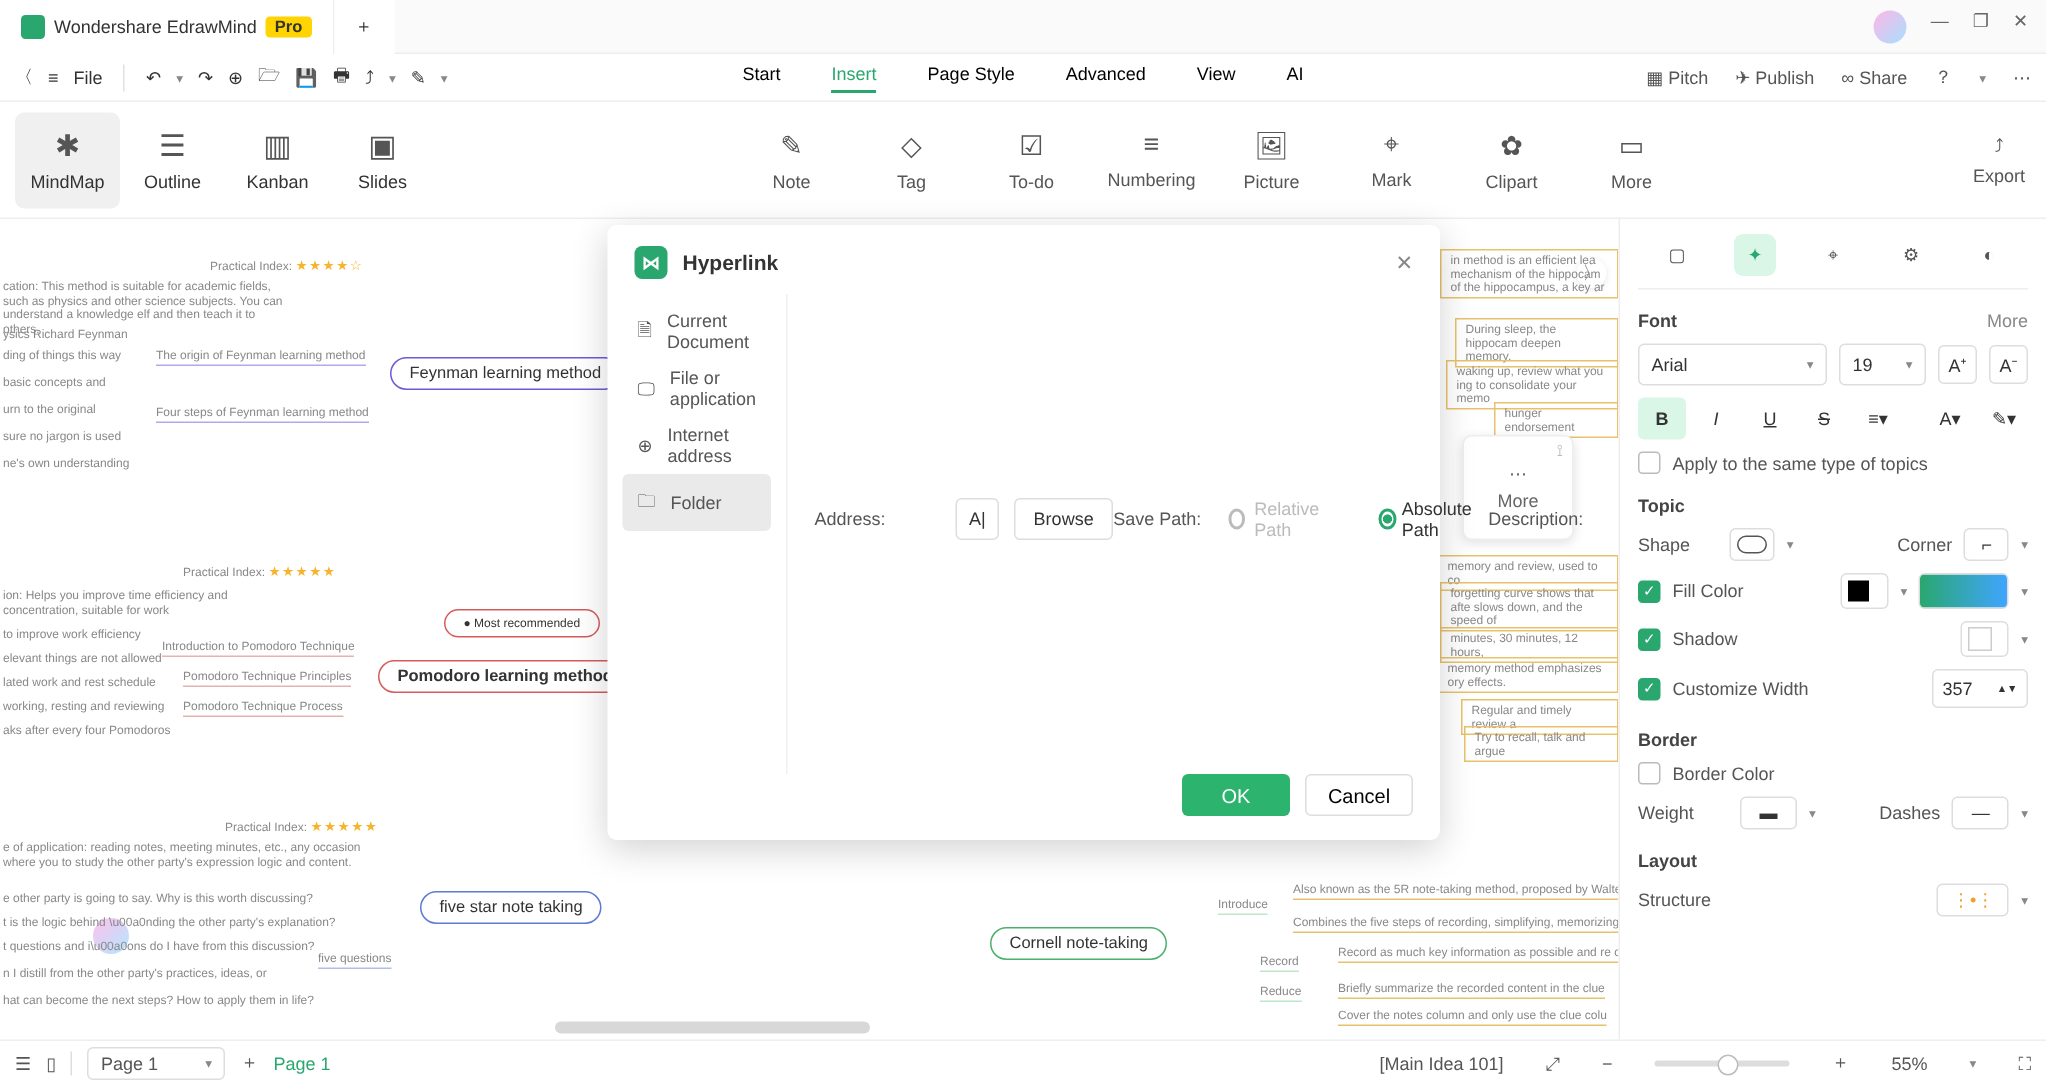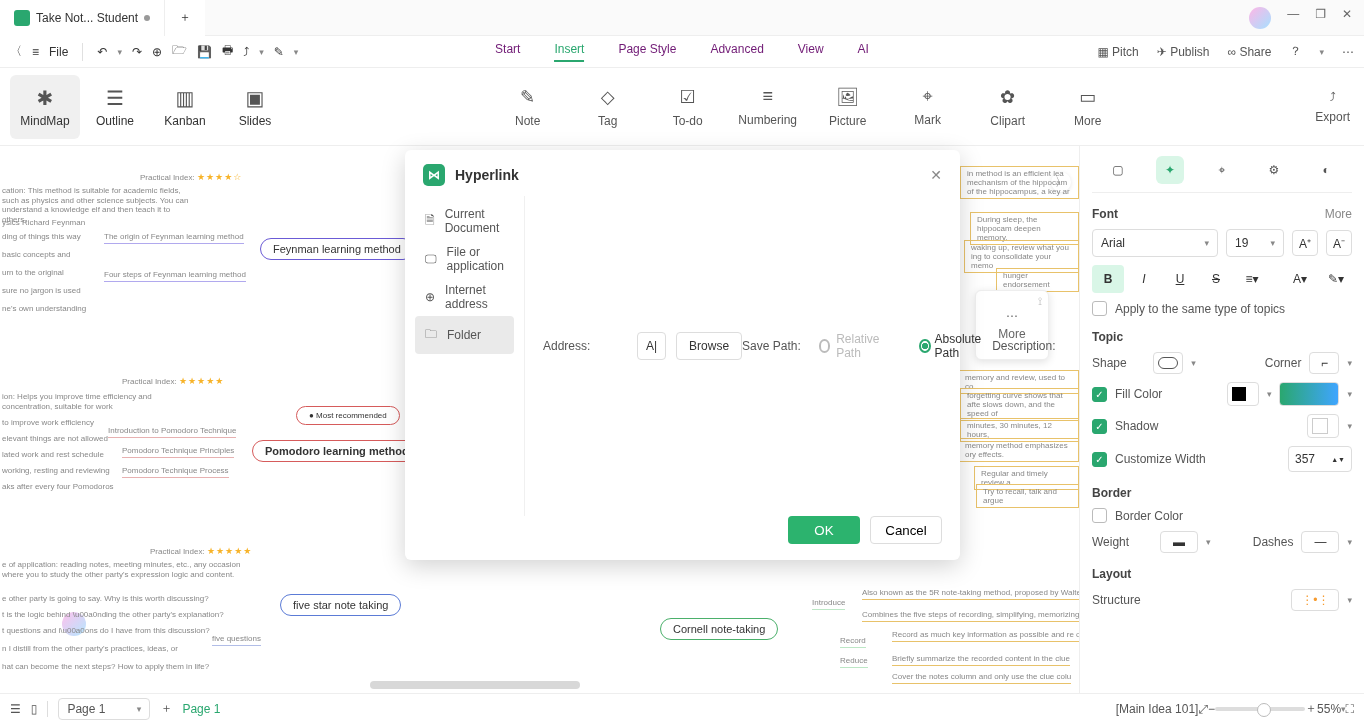--- a/index.html
+++ b/index.html
@@ -7,21 +7,21 @@
 .titlebar { height: 36px; display: flex; align-items: center; border-bottom: 1px solid #eee; background: #fafafa; }
 .tab { display: flex; align-items: center; gap: 6px; padding: 0 14px; height: 36px; border-right: 1px solid #eee; background: #fff; }
 .tab.doc { background: #fff; }
 .tab .dot { width: 6px; height: 6px; border-radius: 50%; background: #999; }
 .badge { background: #ffd400; color: #333; font-weight: 700; padding: 1px 6px; border-radius: 3px; font-size: 11px; }
 .sysicons { margin-left: auto; display: flex; gap: 16px; padding-right: 12px; color: #666; }
 .avatar-sm { width: 22px; height: 22px; border-radius: 50%; background: linear-gradient(135deg,#ffb6e6,#a6e0ff); }
 .toolbar1 { height: 32px; display: flex; align-items: center; gap: 10px; padding: 0 10px; border-bottom: 1px solid #eee; }
 .toolbar1 .sep { width: 1px; height: 18px; background: #e0e0e0; margin: 0 4px; }
 .menu-center { position: absolute; left: 50%; transform: translateX(-50%); display: flex; gap: 34px; }
-.menu-center span { color: #701a75; cursor: pointer; }
+.menu-center span { color: #000000; cursor: pointer; }
 .menu-center .active { color: #2aa76f; border-bottom: 2px solid #2aa76f; padding-bottom: 4px; }
 .right-actions { margin-left: auto; display: flex; gap: 18px; align-items: center; color: #555; }
 .toolbar2 { height: 78px; display: flex; align-items: center; border-bottom: 1px solid #eee; }
 .view-group { display: flex; padding: 0 10px; gap: 0; }
 .view-btn { display: flex; flex-direction: column; align-items: center; justify-content: center; width: 70px; height: 64px; border-radius: 6px; gap: 4px; }
 .view-btn.sel { background: #f0f0f0; }
 .view-btn .ic { font-size: 20px; color: #555; }
 .insert-group { display: flex; margin-left: auto; margin-right: auto; gap: 14px; }
 .ig-btn { display: flex; flex-direction: column; align-items: center; width: 66px; gap: 6px; color: #555; }
 .ig-btn .ic { font-size: 18px; }
@@ -45,21 +45,21 @@
 .chk .box { width: 15px; height: 15px; border: 1px solid #bbb; border-radius: 3px; display: inline-flex; align-items: center; justify-content: center; font-size: 10px; color: #fff; }
 .chk .box.on { background: #2aa76f; border-color: #2aa76f; }
 .lbl { color: #555; flex: 1; }
 .swatch { width: 32px; height: 24px; border: 1px solid #ddd; border-radius: 4px; display: flex; align-items: center; padding: 0 4px; gap: 3px; }
 .swatch.black::before { content:''; width: 14px; height: 14px; background:#000; }
 .swatch.white::before { content:''; width: 14px; height: 14px; background:#fff; border:1px solid #ccc; }
 .swatch.grad { background: linear-gradient(90deg,#2aa76f,#3fa5ff); width: 60px; }
 .num-input { width: 64px; height: 26px; border: 1px solid #ddd; border-radius: 4px; padding: 0 6px; display: flex; align-items: center; justify-content: space-between; }
 .statusbar { position: absolute; bottom: 0; left: 0; right: 0; height: 30px; border-top: 1px solid #eee; display: flex; align-items: center; gap: 10px; padding: 0 10px; font-size: 12px; color: #555; background: #fff; }
 .statusbar .page-cur { color: #2aa76f; }
-.statusbar .right { margin-left: auto; display: flex; gap: 0; align-items: center; }
+.statusbar .right { margin-left: auto; display: flex; gap: 28px; align-items: center; }
 .slider { width: 90px; height: 4px; background: #ddd; border-radius: 2px; position: relative; }
 .slider::after { content:''; position: absolute; left: 42px; top: -4px; width: 12px; height: 12px; background:#fff; border:1px solid #bbb; border-radius:50%; }
 
 
 .dialog { position: absolute; left: 405px; top: 150px; width: 555px; height: 410px; background: #fff; border-radius: 6px; box-shadow: 0 6px 24px rgba(0,0,0,.18); display: flex; flex-direction: column; }
 .dlg-head { display: flex; align-items: center; gap: 10px; padding: 14px 18px 10px; }
 .dlg-head .logo { width: 22px; height: 22px; background: #2aa76f; border-radius: 5px; display:flex;align-items:center;justify-content:center;color:#fff;font-weight:700; }
 .dlg-head .title { font-weight: 600; font-size: 14px; color: #333; }
 .dlg-head .close { margin-left: auto; color: #888; font-size: 14px; }
 .dlg-body { display: flex; flex: 1; }
@@ -104,24 +104,24 @@
 .leftlabel { position:absolute; font-size:8px; color:#888; white-space:nowrap; }
 .caret { font-size: 9px; color: #888; }
 .ic-logo { width: 16px; height: 16px; background: #2aa76f; border-radius: 3px; display:inline-block; }
 .corner-box { width:30px; height:22px; border:1px solid #ddd; border-radius:4px; display:flex;align-items:center;justify-content:center; }
 .shape-pill { width:20px; height:12px; border:1.5px solid #555; border-radius:7px; }
 </style>
 </head>
 <body>
 
 <div class="titlebar">
-  <div class="tab doc">
-    <span class="ic-logo" style="background:#2aa76f"></span>
-    <span>Take Not... Student</span>
-    <span class="dot"></span>
+  <div class="tab">
+    <span class="ic-logo"></span>
+    <span>Wondershare EdrawMind</span>
+    <span class="badge">Pro</span>
   </div>
   <div class="tab" style="width:40px;justify-content:center;border-right:none">＋</div>
   <div class="sysicons">
     <span class="avatar-sm"></span>
     <span>—</span>
     <span>❐</span>
     <span>✕</span>
   </div>
 </div>
 

